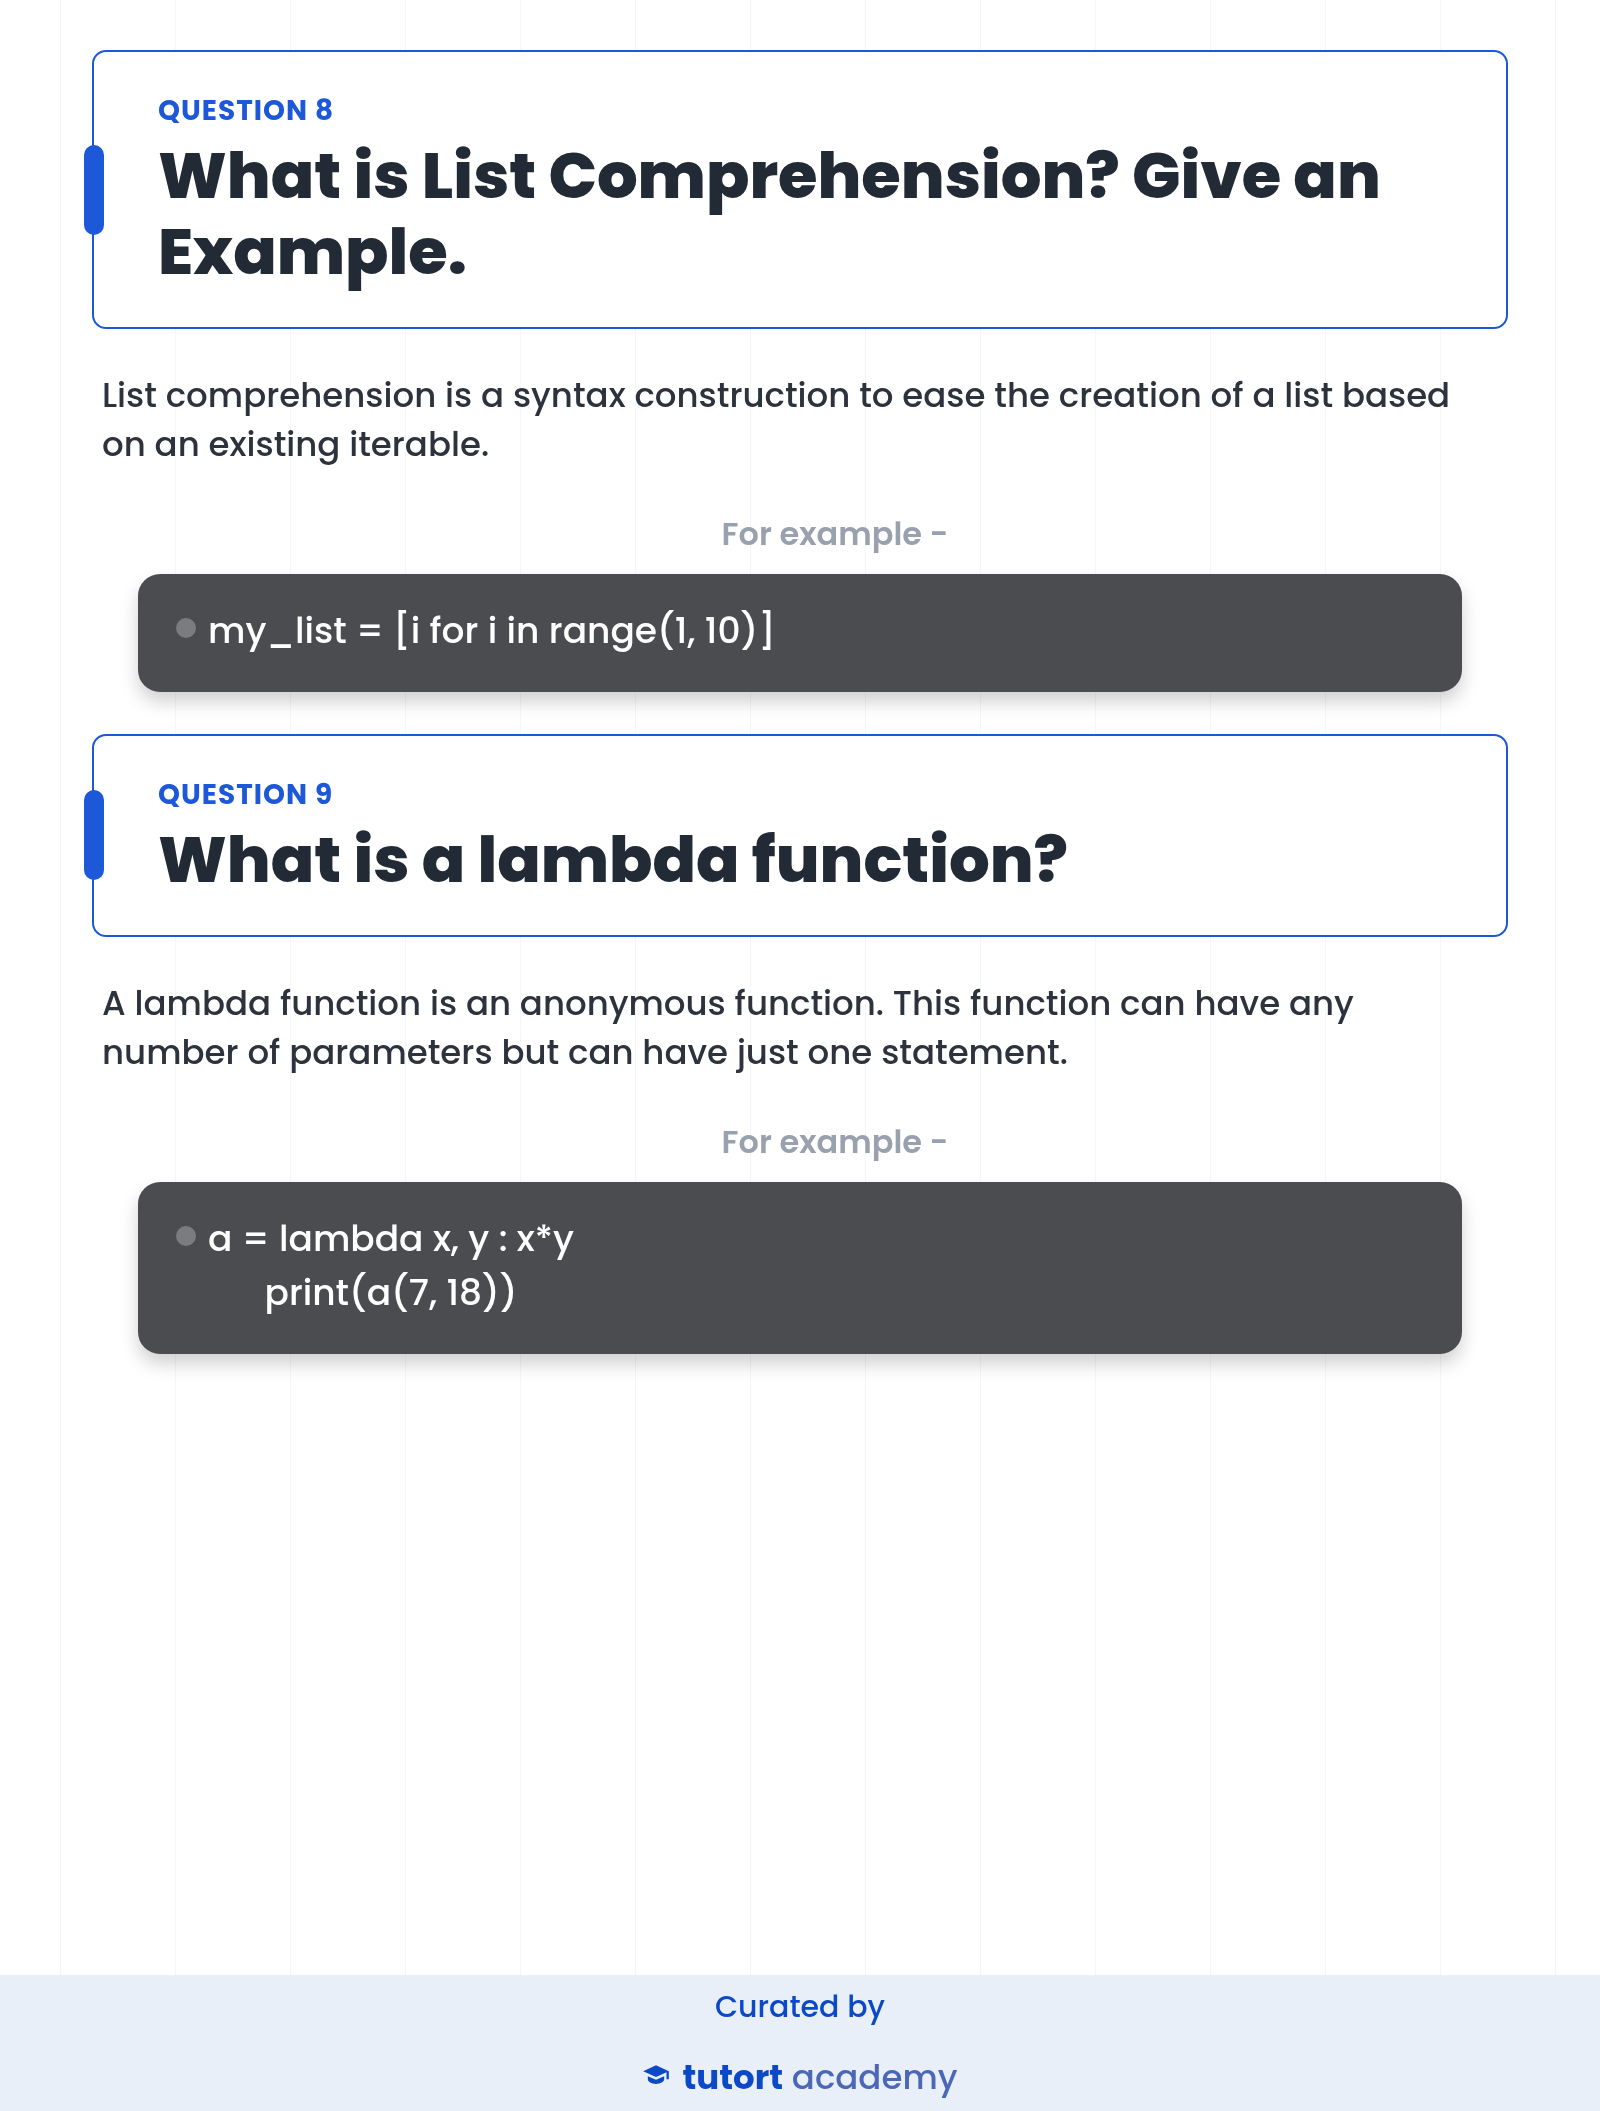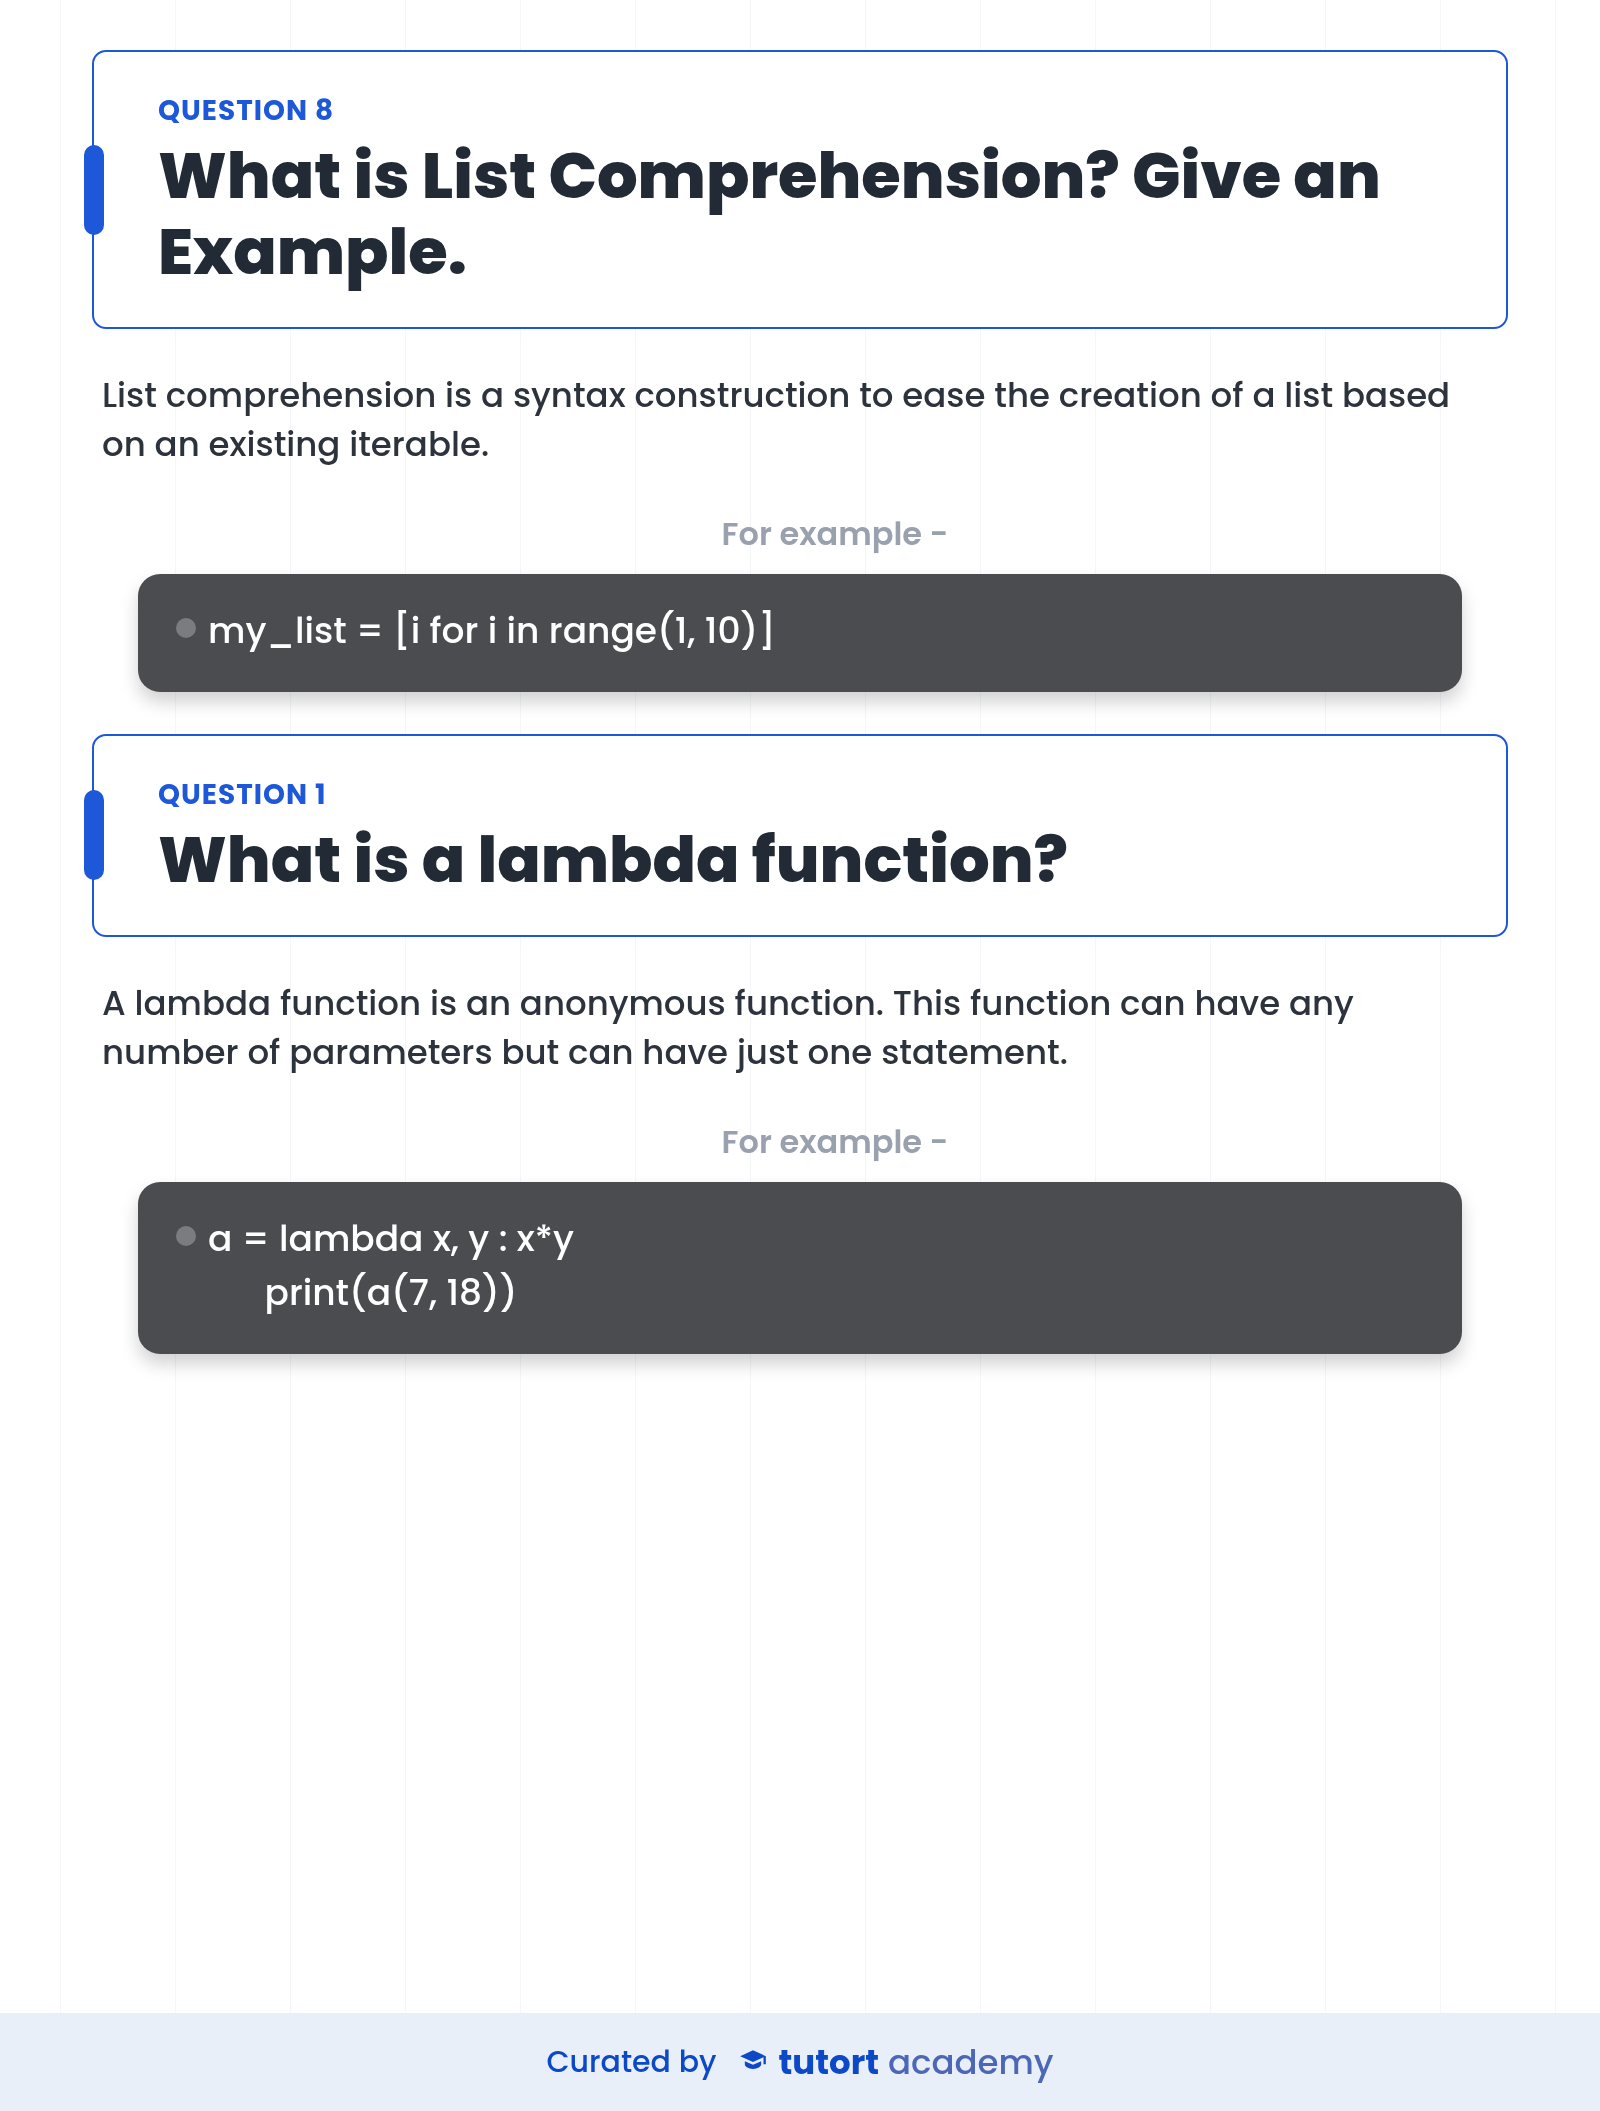--- a/index.html
+++ b/index.html
@@ -100,26 +100,27 @@
     line-height:1.5;
     font-weight:500;
     white-space:pre-line;
     font-family:"Poppins","Segoe UI",Arial,sans-serif;
   }
   .section{margin-bottom:42px;}
   
   .footer{
     position:absolute;
     left:0;right:0;bottom:0;
-    height:98px;
+    height:136px;
     background:var(--footer-bg);
     display:flex;
     align-items:center;
     justify-content:center;
     gap:22px;
+    flex-direction:column;
   }
   .curated{
     color:var(--brand1);
     font-size:30px;
     font-weight:500;
   }
   .brand{
     display:flex;align-items:center;gap:12px;
   }
   .brand-icon{
@@ -151,21 +152,21 @@
       <div class="code-box">
         <span class="code-bullet"></span>
         <div class="code-text">my_list = [i for i in range(1, 10)]</div>
       </div>
     </div>
   </div>
 
   <div class="section">
     <div class="qa-card">
       <div class="side-tab"></div>
-      <p class="q-label">QUESTION 1</p>
+      <p class="q-label">QUESTION 9</p>
       <h2 class="q-title">What is a lambda function?</h2>
     </div>
     <p class="answer">A lambda function is an anonymous function. This function can have any number of parameters but can have just one statement.</p>
     <div class="example-block">
       <p class="example-label">For example -</p>
       <div class="code-box">
         <span class="code-bullet"></span>
         <div class="code-text">a = lambda x, y : x*y
 print(a(7, 18))</div>
       </div>

